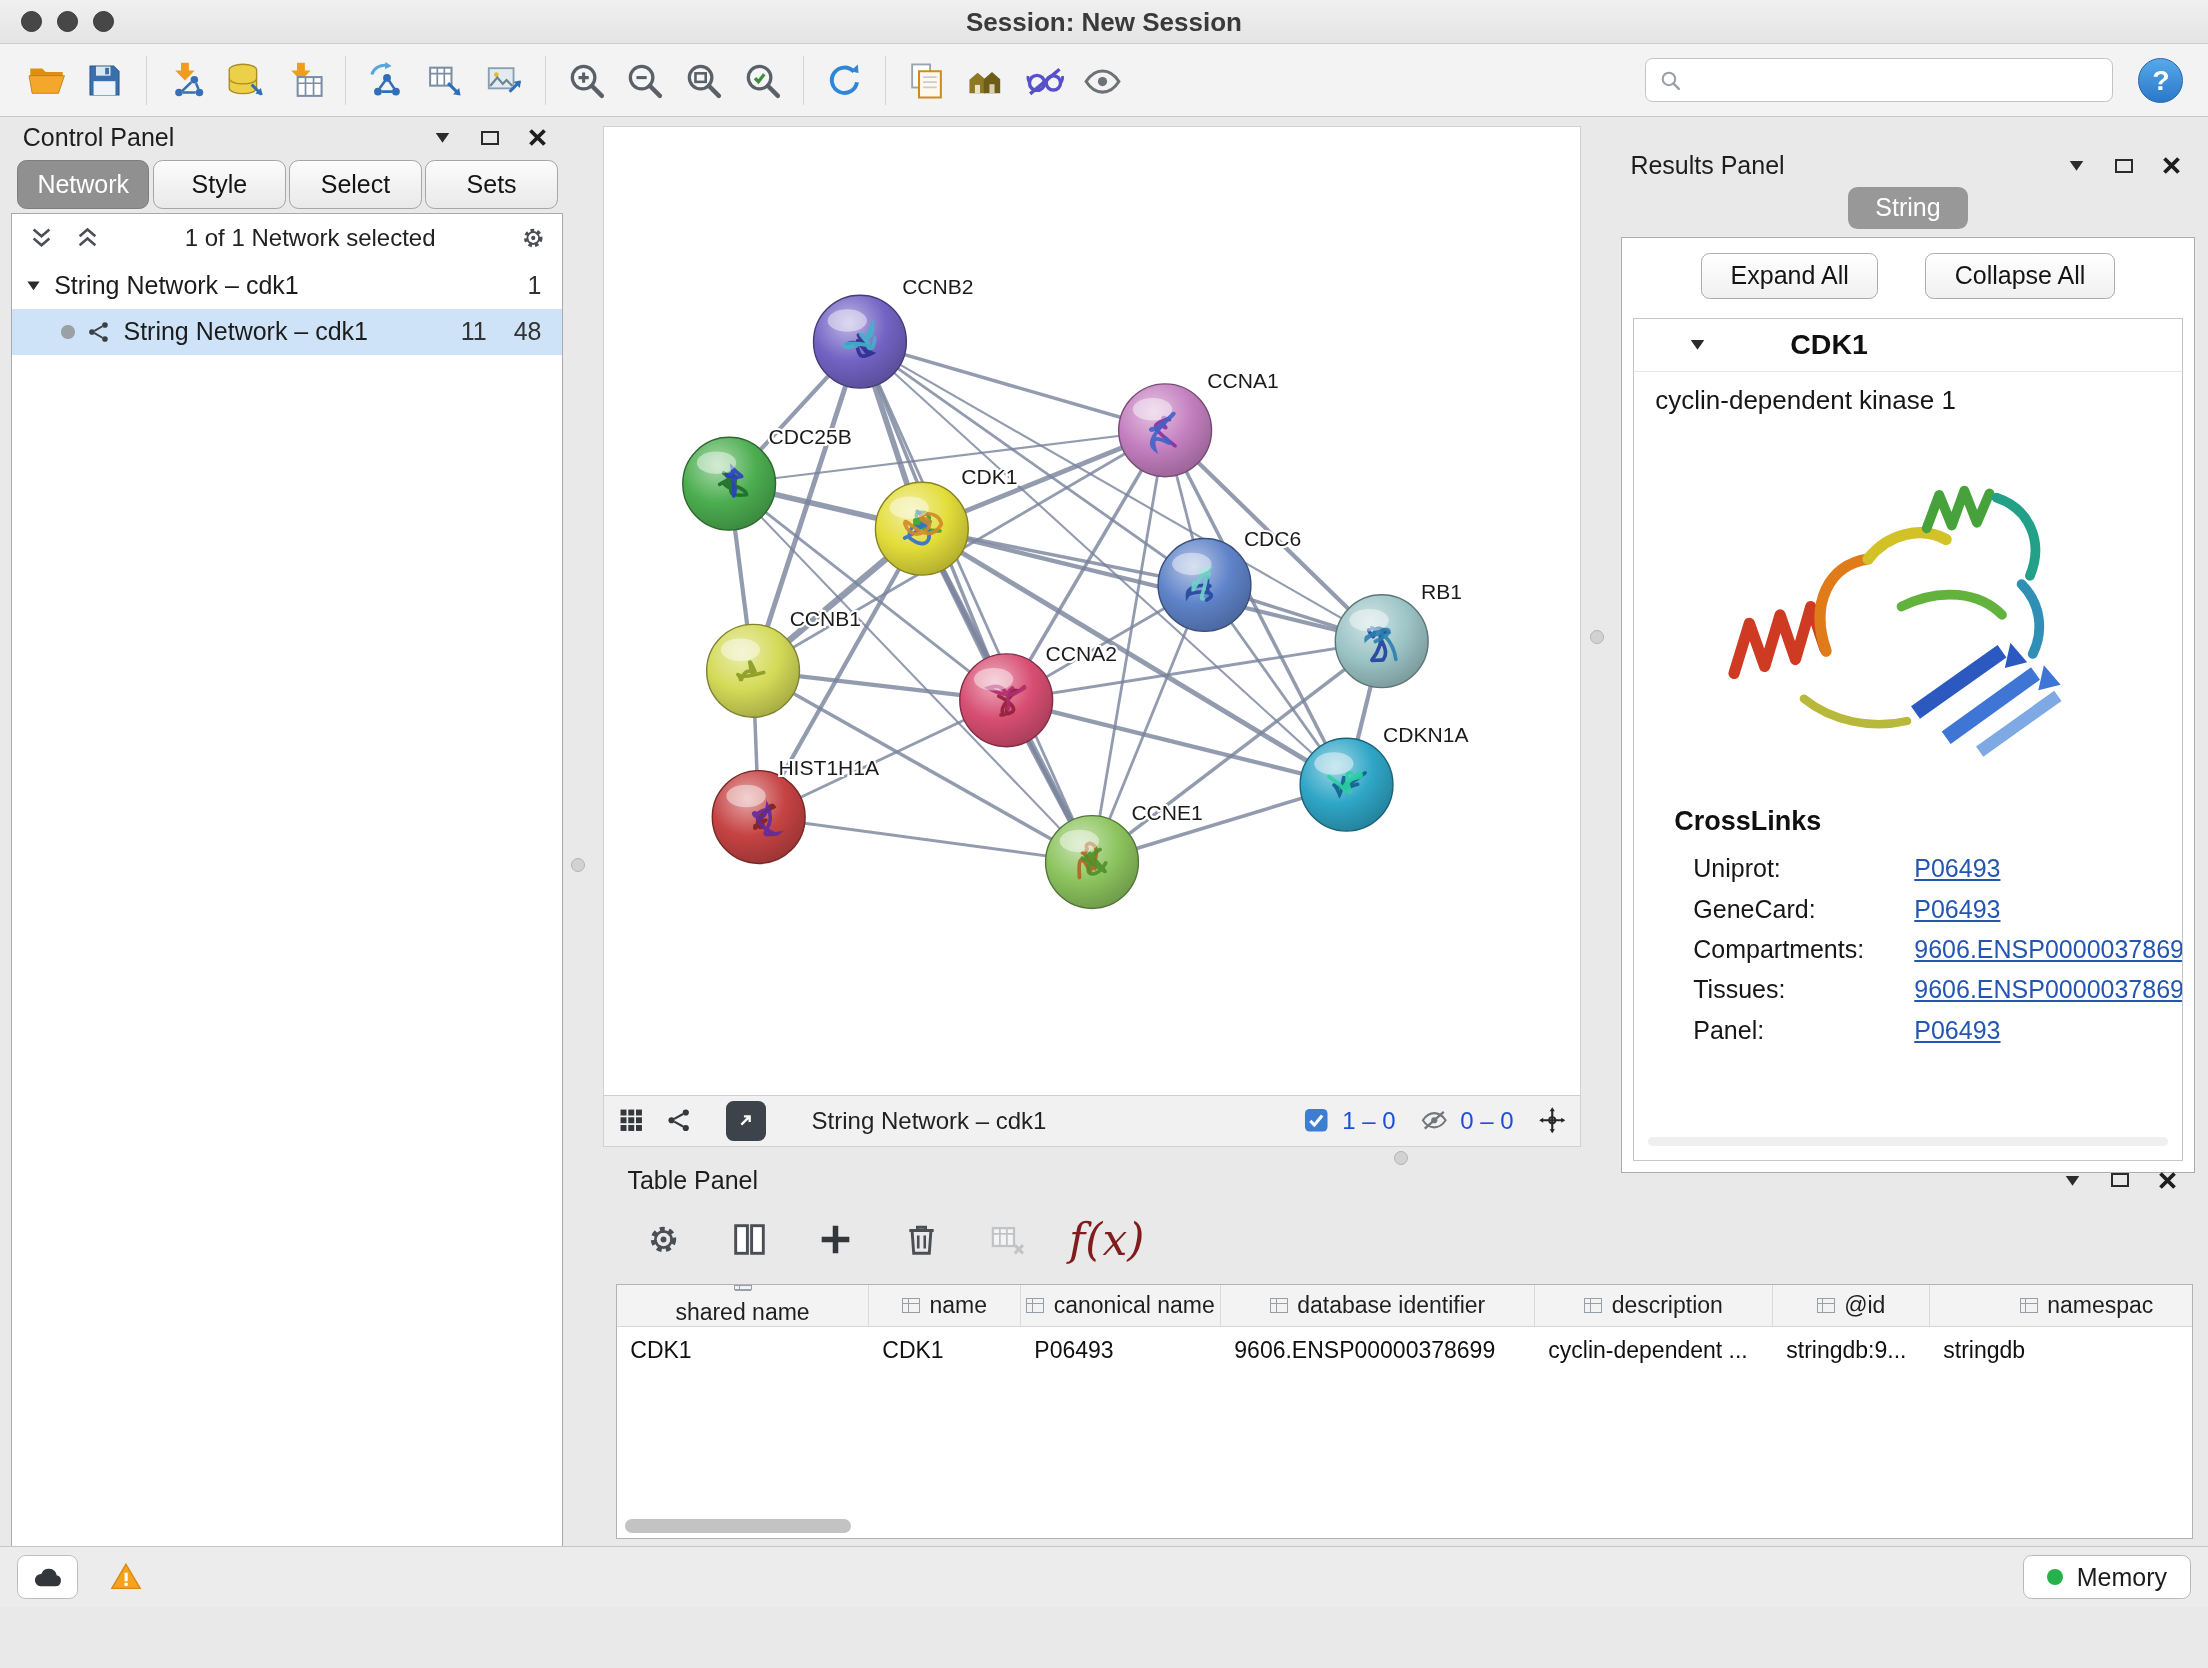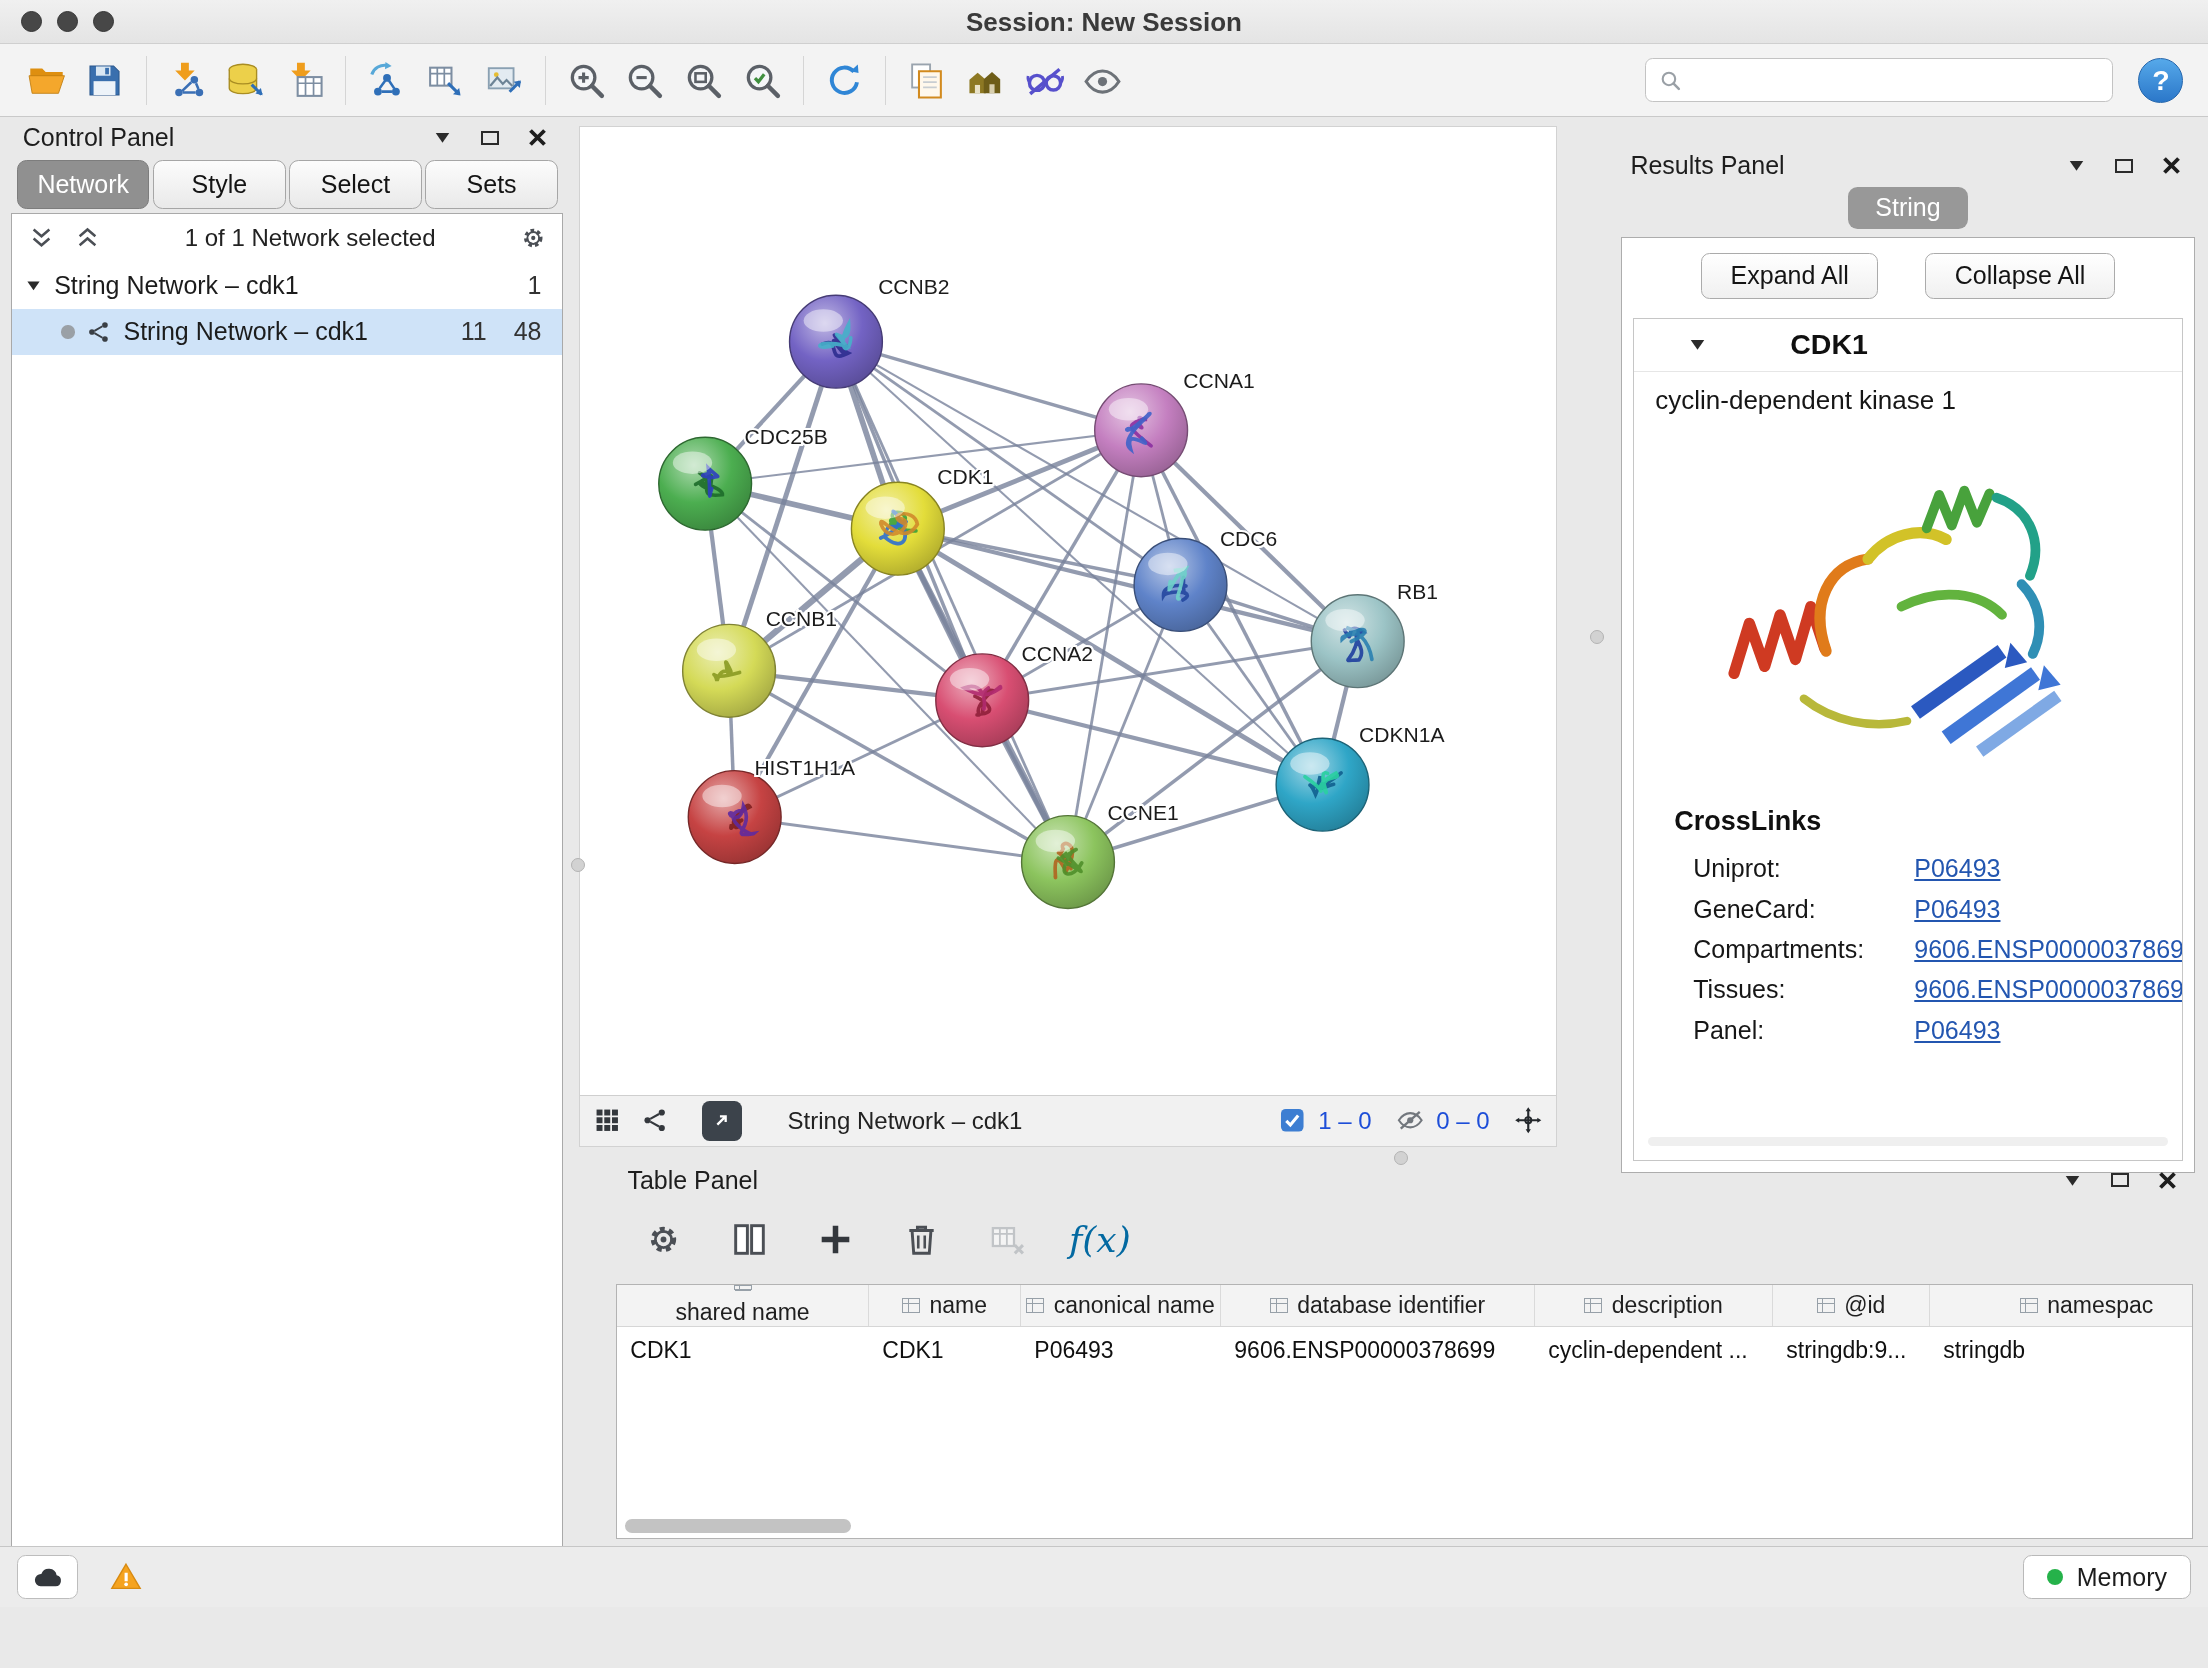--- a/index.html
+++ b/index.html
@@ -42,21 +42,21 @@
   .netsel-text { flex:1; text-align:center; }
   .gear svg { width:32px; height:32px; }
   .tree-row { height:46px; display:flex; align-items:center; gap:11.4px; padding:0 11.4px; font-size:25px; color:#1c1c1c; }
   .tree-row .caret { width:19px; height:19px; }
   .tree-row.child { padding-left:49px; background:#cfe3f8; }
   .tree-row.child svg.share { width:26px; height:26px; }
   .tree-dot { width:13.3px; height:13.3px; border-radius:50%; background:#9aa0a6; flex:0 0 auto; }
   .tree-nums { margin-left:auto; display:flex; gap:27px; padding-right:9.5px; color:#333; }
 
   
-  .network-view { position:absolute; left:579px; top:7.6px; width:978px; height:1021px; background:#fff; border:1px solid #d2d2d2; display:flex; flex-direction:column; }
+  .network-view { position:absolute; left:603px; top:7.6px; width:978px; height:1021px; background:#fff; border:1px solid #d2d2d2; display:flex; flex-direction:column; }
   .canvas { flex:1; position:relative; }
   .canvas svg { position:absolute; inset:0; width:100%; height:100%; }
   .net-footer { height:51px; background:#f1f1f1; border-top:1px solid #cfcfcf; display:flex; align-items:center; padding:0 13.3px; gap:19px; font-size:24px; color:#222; }
   .net-footer svg { width:28.5px; height:28.5px; }
   .annot-btn { width:40px; height:40px; border-radius:7.6px; background:#3c434b; display:flex; align-items:center; justify-content:center; margin-left:13.3px; }
   .annot-btn svg { width:25px; height:25px; }
   .nf-title { margin-left:27px; }
   .nf-right { margin-left:auto; display:flex; align-items:center; gap:11.4px; }
   .nf-count { color:#1d4ed8; margin-right:13.3px; }
 
@@ -78,21 +78,21 @@
   .cl-row { display:flex; align-items:flex-start; padding:5.7px 0 5.7px 59px; font-size:25px; color:#161616; }
   .cl-label { width:221px; flex:0 0 auto; }
   .cl-link { color:#2356b0; text-decoration:underline; }
   .card-hscroll { position:absolute; left:13.3px; right:13.3px; bottom:13.3px; height:9.5px; background:#efefef; border-radius:4.8px; }
 
   
   .table-panel { position:absolute; left:616px; top:1044px; width:1577px; height:432px; }
   .tp-toolbar { position:absolute; top:36px; left:0; right:0; height:82px; display:flex; align-items:center; gap:38px; padding:0 23px; }
   .tp-btn { width:48px; height:48px; display:flex; align-items:center; justify-content:center; background:transparent; border:none; padding:0; }
   .tp-btn svg { width:39px; height:39px; }
-  .fx { font-family:"DejaVu Serif", serif; font-style:italic; font-size:36px; color:#0369a1; }
+  .fx { font-family:"DejaVu Serif", serif; font-style:italic; font-size:44px; color:#7f1d1d; }
   .table-wrap { position:absolute; top:122px; left:0; right:0; bottom:55px; background:#fff; border:1px solid #b3b3b3; overflow:hidden; }
   .thead { display:flex; height:42px; background:#f3f3f3; border-bottom:1px solid #d6d6d6; }
   .th { display:flex; align-items:center; justify-content:center; gap:9.5px; font-size:23px; color:#1f1f1f; border-right:1px solid #dadada; flex:0 0 auto; }
   .col-icon { width:18px; height:14.3px; border:1.9px solid #97a0a8; position:relative; display:inline-block; }
   .col-icon::before { content:""; position:absolute; left:0; right:0; top:3.8px; border-top:1.9px solid #97a0a8; }
   .col-icon::after { content:""; position:absolute; top:0; bottom:0; left:4.8px; border-left:1.9px solid #97a0a8; }
   .tr { display:flex; height:46px; align-items:center; }
   .td { font-size:23px; color:#101010; padding:0 13.3px; flex:0 0 auto; white-space:nowrap; overflow:hidden; }
   .hscroll { position:absolute; left:7.6px; bottom:4.8px; height:14.3px; }
   .hthumb { width:226px; height:14.3px; border-radius:7.6px; background:#c3c3c3; }

